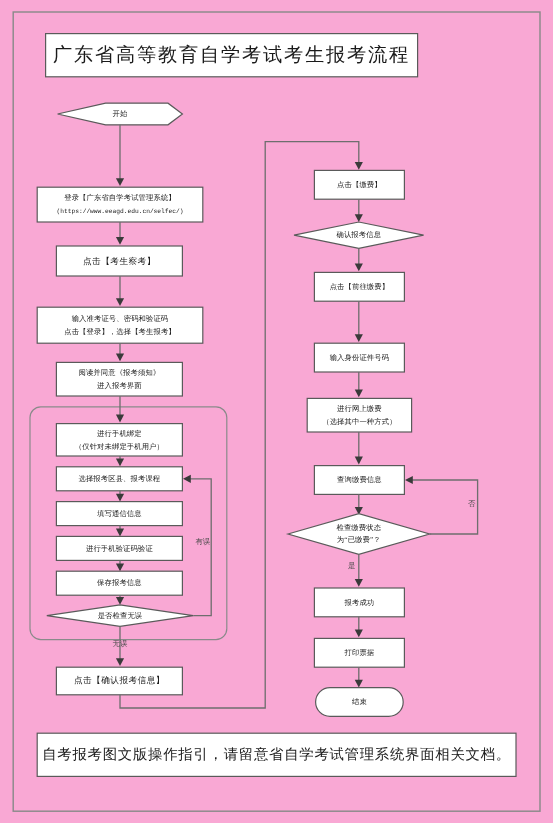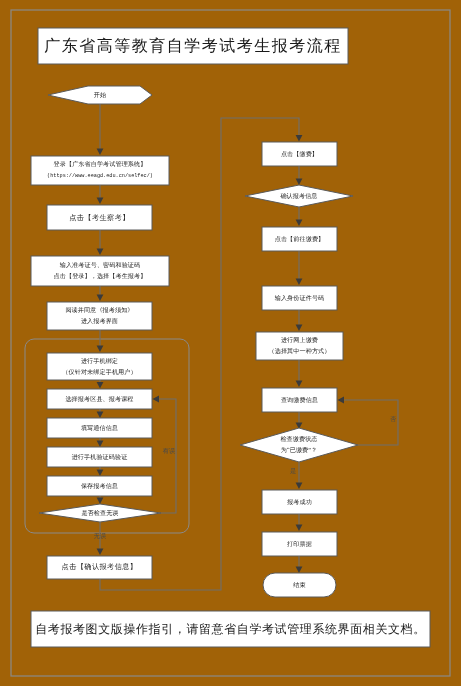--- a/index.html
+++ b/index.html
@@ -2,21 +2,21 @@
 <html><head>
 <meta charset="utf-8">
 <style>
   html,body{margin:0;padding:0;background:#ffffff;}
   body{
     width:461px;height:686px;
     font-family:"Liberation Serif","DejaVu Serif",serif;
     color:#1a1a1a;
     overflow:hidden;
   }
-  #page{position:relative;width:461px;height:686px;background:#a16207;}
+  #page{position:relative;width:461px;height:686px;background:#f9a8d4;}
   svg#chart{position:absolute;left:0;top:0;width:461px;height:686px;}
   .shape{fill:#ffffff;stroke:#5a5a5a;stroke-width:1;}
   .outer{fill:none;stroke:#8a8a8a;stroke-width:1.2;}
   .group-box{fill:none;stroke:#8a8a8a;stroke-width:1;}
   .conn{fill:none;stroke:#6e6e6e;stroke-width:1.1;}
   .arrowhead{fill:#3a3a3a;stroke:none;}
   text{fill:#1a1a1a;font-family:"Liberation Serif","DejaVu Serif",serif;dominant-baseline:middle;}
   .t-node{font-size:7.2px;text-anchor:middle;letter-spacing:0.4px;}
   .t-node-sm{font-size:6.1px;text-anchor:middle;letter-spacing:0.1px;}
   .t-url{font-size:5.2px;text-anchor:middle;font-family:"Liberation Mono","DejaVu Sans Mono",monospace;letter-spacing:0px;}

